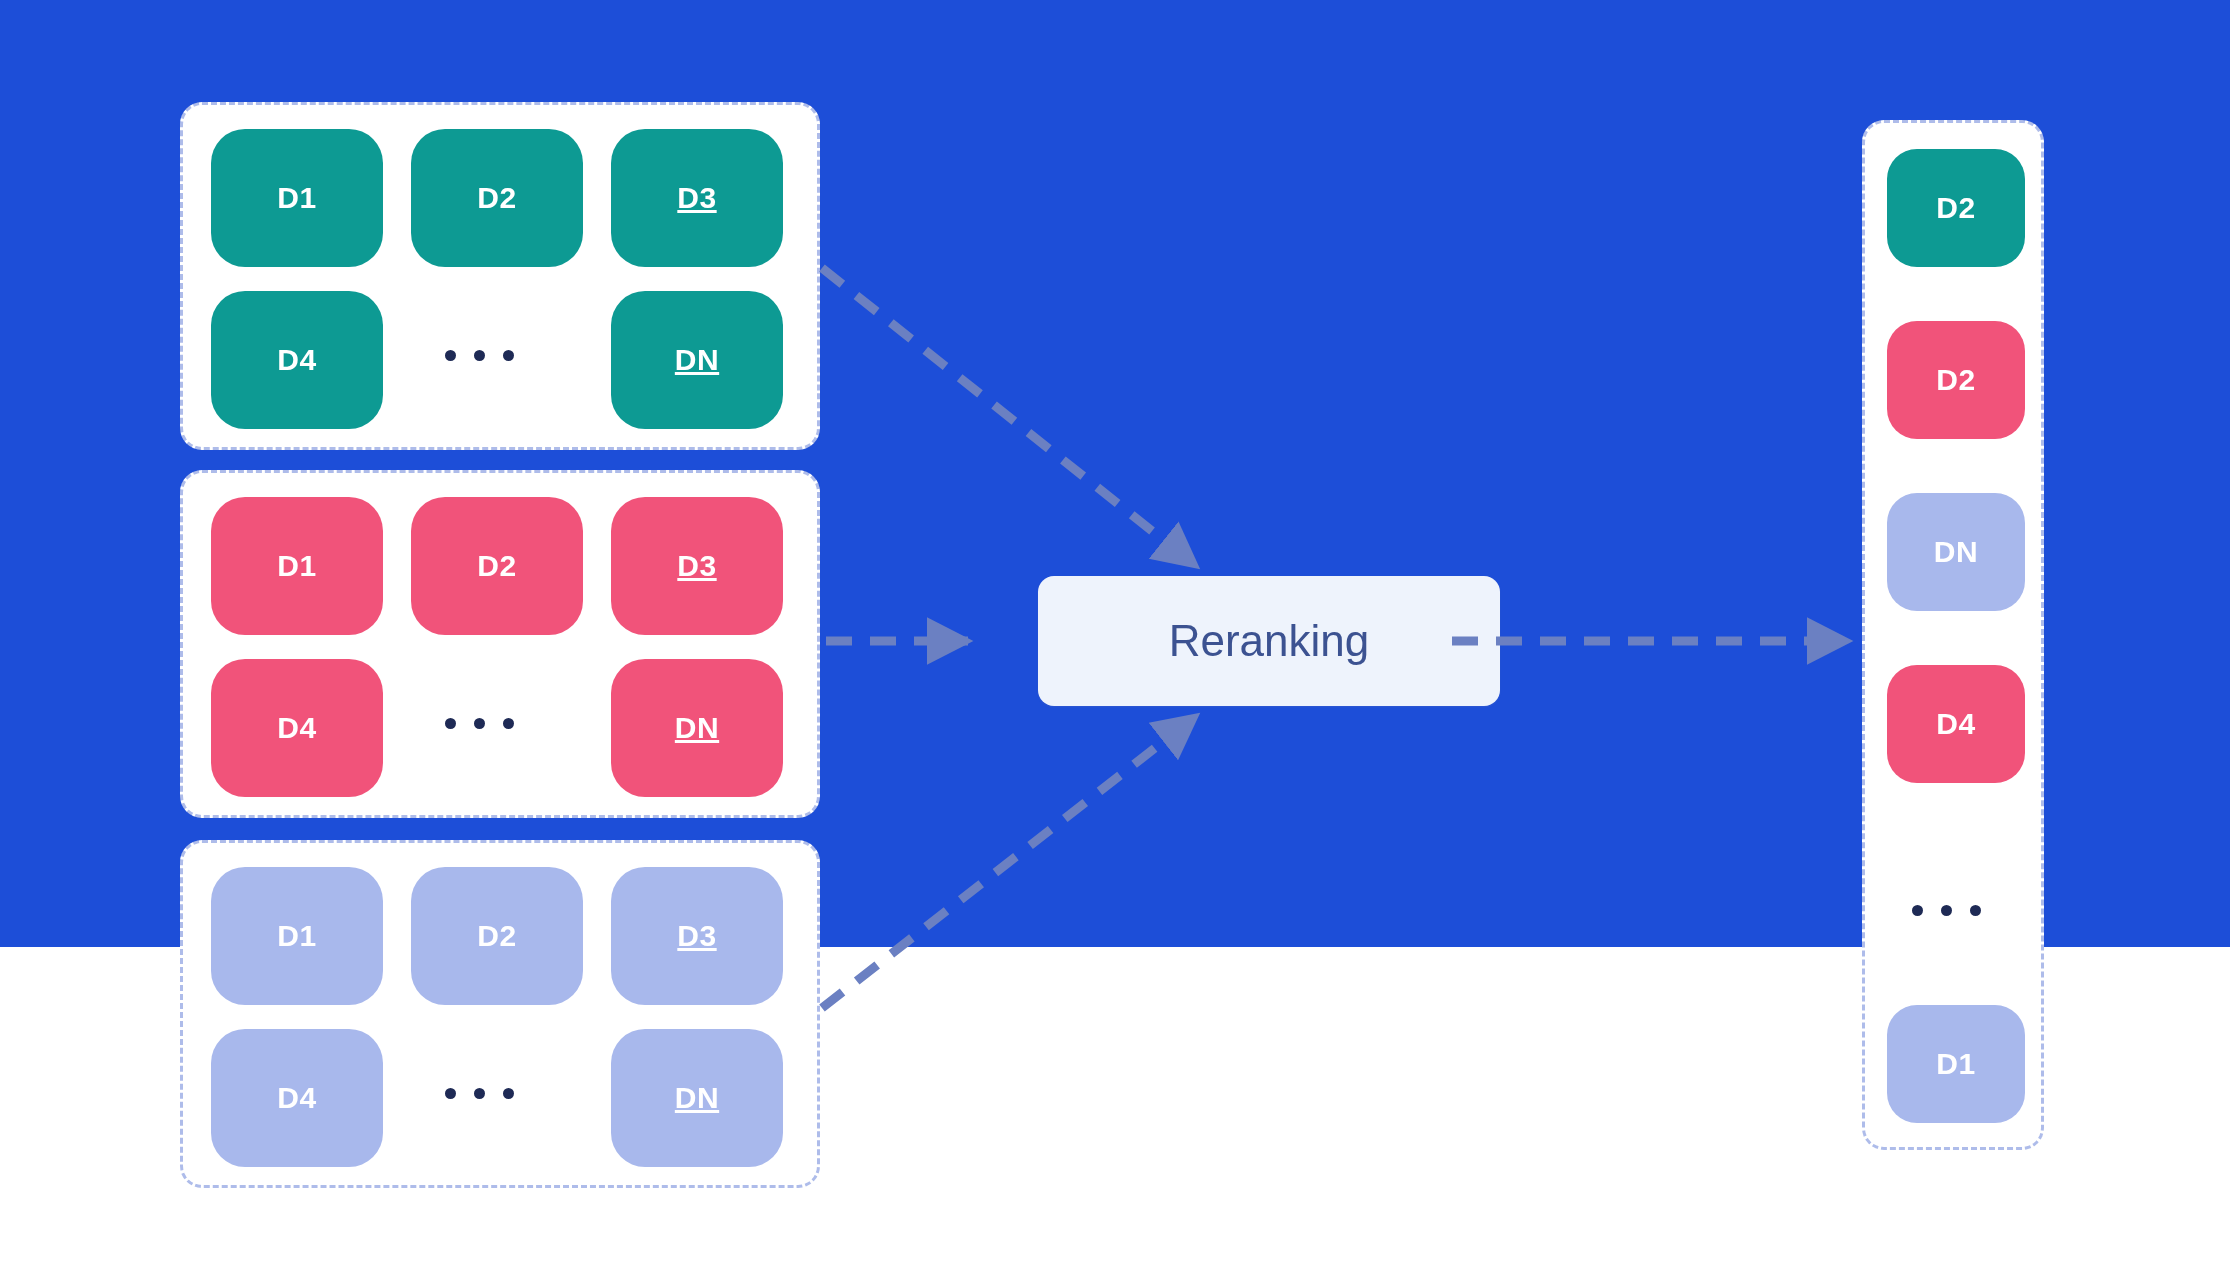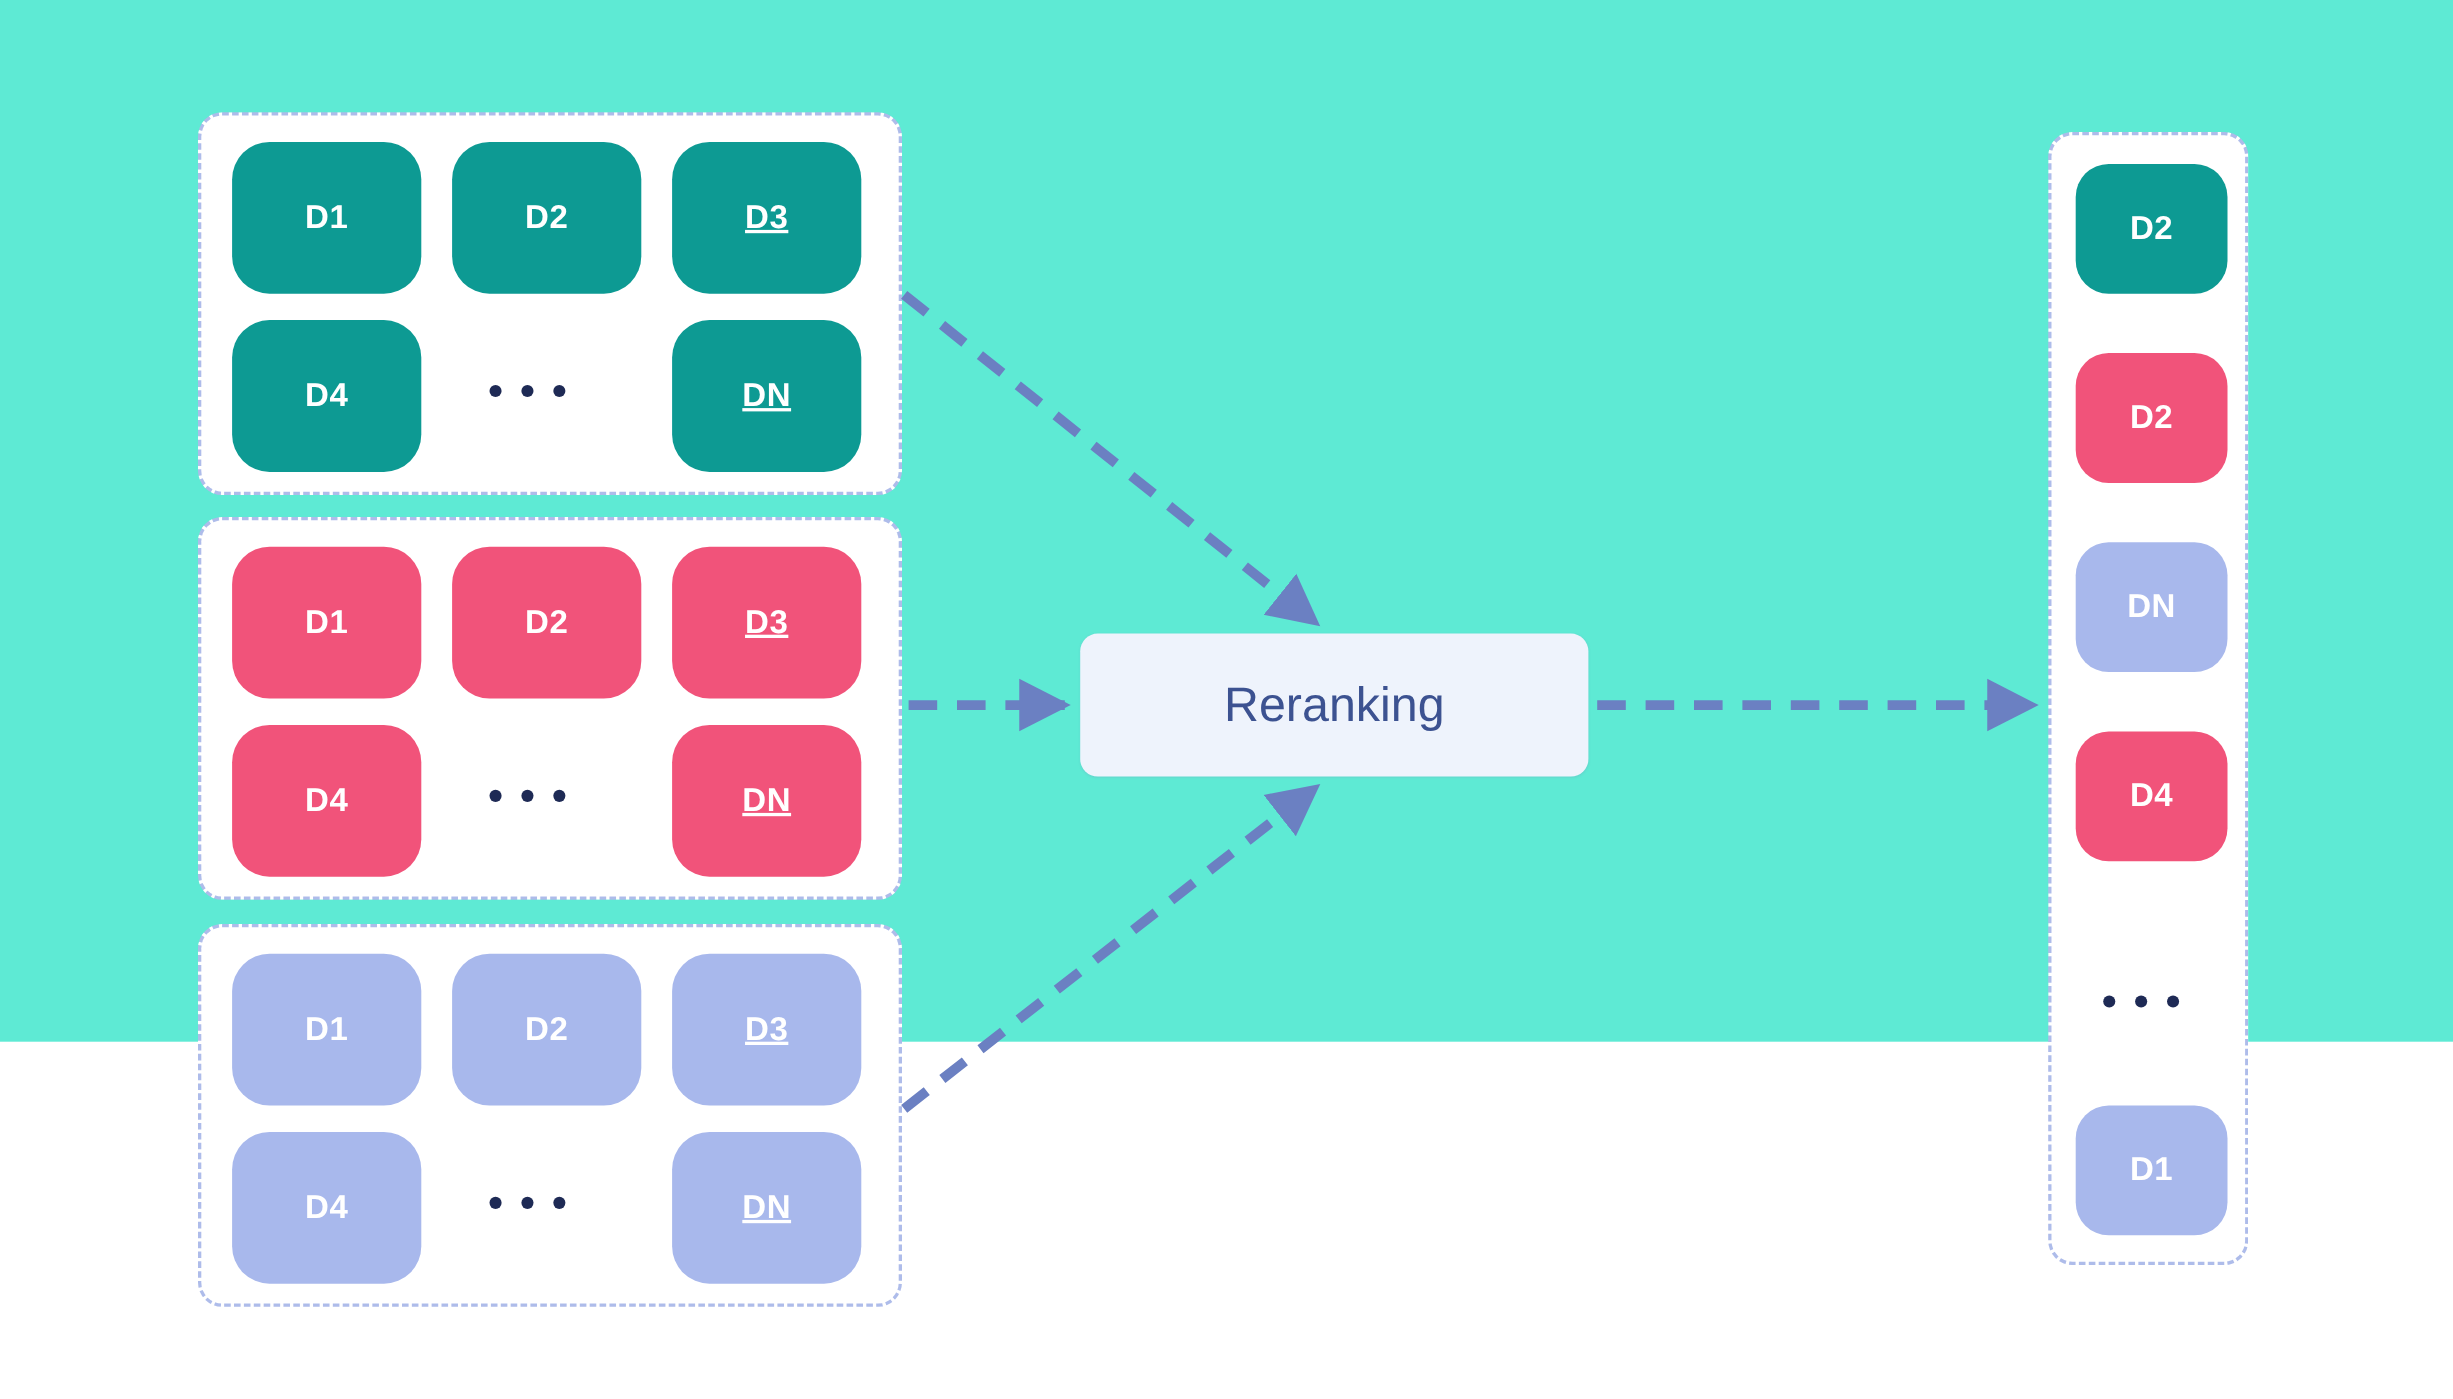--- a/index.html
+++ b/index.html
@@ -2,21 +2,21 @@
 <html><head>
 <meta charset="utf-8">
 <style>
   * { box-sizing: border-box; margin: 0; padding: 0; }
   html, body {
     width: 2230px; height: 1272px;
     background: #ffffff;
     font-family: "Liberation Sans", sans-serif;
     overflow: hidden;
   }
-  #stage { position: relative; width: 2230px; height: 947px; background: #5eead4; padding-left: 11px; }
+  #stage { position: relative; width: 2230px; height: 947px; background: #1d4ed8; padding-left: 11px; }
 
   
   .group {
     position: absolute;
     border: 3px dashed #aebcea;
     border-radius: 22px;
     background: #ffffff;
   }
   .grp-a { left: 180px; top: 102px;  width: 640px; height: 348px; }
   .grp-b { left: 180px; top: 470px;  width: 640px; height: 348px; }
@@ -63,21 +63,21 @@
     width: 11px; height: 11px;
     border-radius: 50%;
     background: #1e2a55;
   }
   .ell-grp { left: 262px; top: 245px; }
   .ell-out { left: 47px; top: 782px; }
 
   
   .rerank {
     position: absolute;
-    left: 982px; top: 576px;
+    left: 1038px; top: 576px;
     width: 462px; height: 130px;
     background: #eef3fc;
     border-radius: 16px;
     display: flex;
     align-items: center;
     justify-content: center;
     color: #3c5291;
     font-size: 44px;
     font-weight: 400;
     box-shadow: 0 1px 2px rgba(120,135,180,.18);

